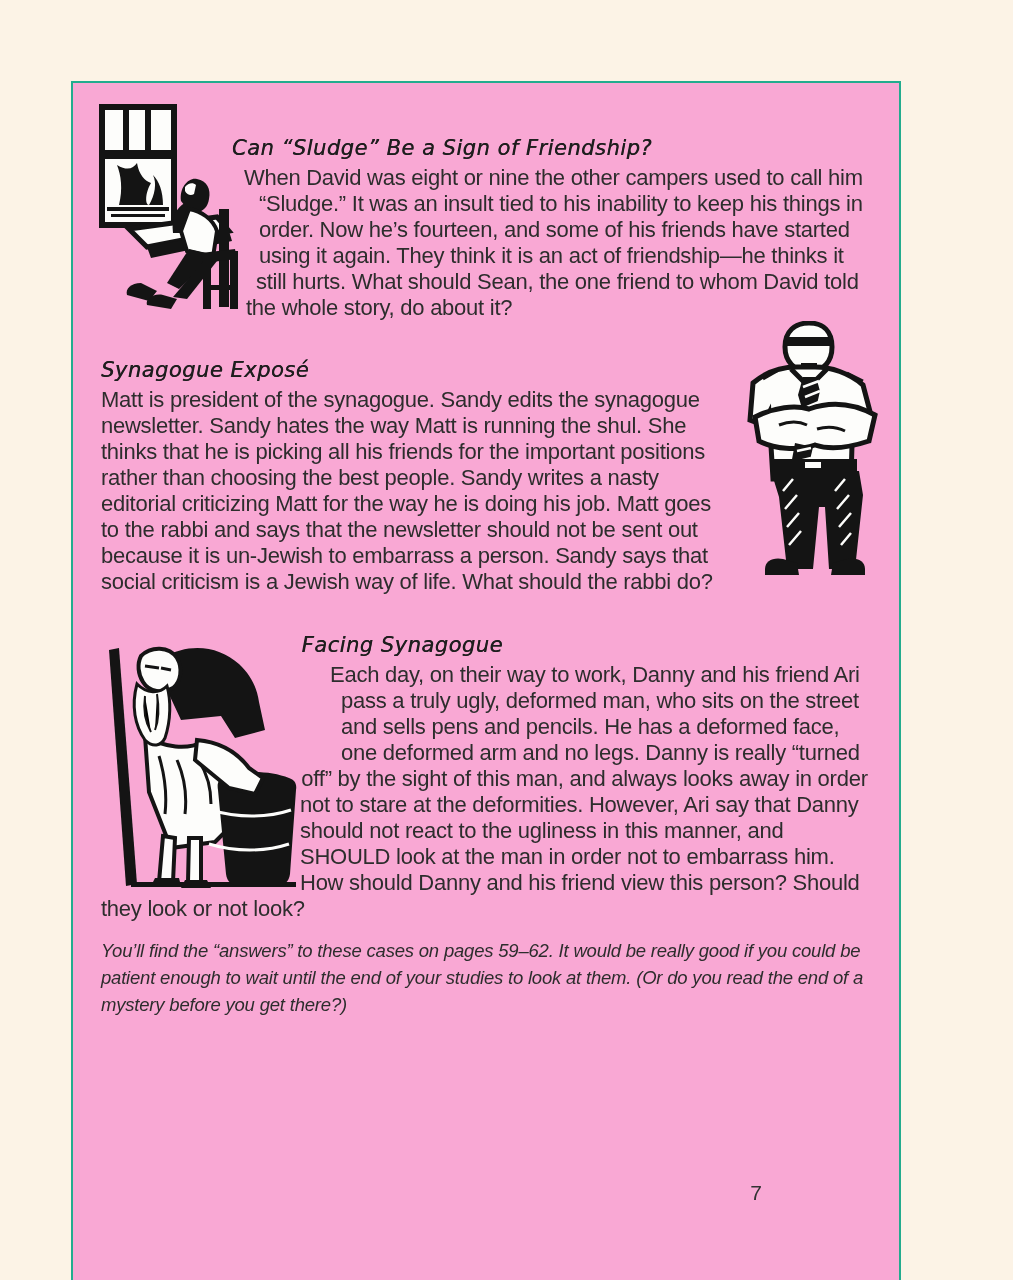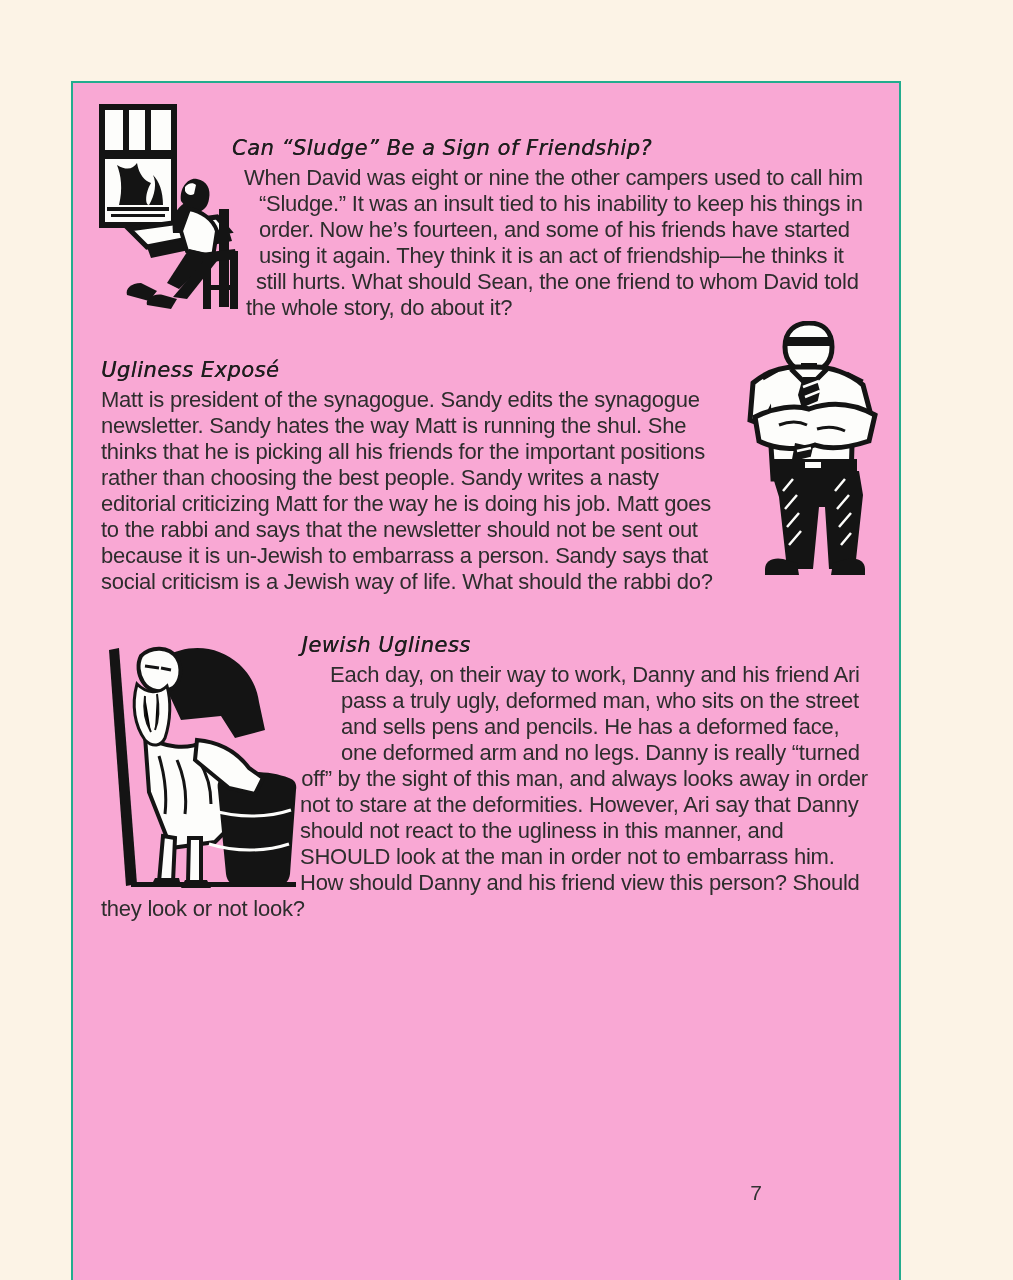--- a/index.html
+++ b/index.html
@@ -111,21 +111,21 @@
           <path d="M52,122 l18,4 -6,26 -16,-8 z" fill="#141414"></path>
           <path d="M54,130 l14,-3 M56,140 l12,-3" stroke="#fdfdfb" stroke-width="2.5"></path>
           <rect x="30" y="138" width="84" height="12" fill="#141414"></rect>
           <rect x="62" y="141" width="16" height="6" fill="#fdfdfb"></rect>
           <path d="M28,150 h88 l4,24 -8,74 -26,0 -4,-62 -6,0 -6,62 -26,0 -8,-72 z" fill="#141414"></path>
           <path d="M40,170 l10,-12 M42,188 l12,-14 M44,206 l12,-14 M46,224 l12,-14 M92,170 l10,-12 M94,188 l12,-14 M96,206 l12,-14 M98,224 l10,-12" stroke="#fdfdfb" stroke-width="2.5"></path>
           <path d="M22,248 c0,-8 8,-12 18,-10 l14,4 2,12 -34,0 z" fill="#141414"></path>
           <path d="M122,248 c0,-8 -8,-12 -18,-10 l-14,4 -2,12 34,0 z" fill="#141414"></path>
         </svg>
       </div>
-      <h2 class="case-title">Ugliness Exposé</h2>
+      <h2 class="case-title">Synagogue Exposé</h2>
       <p class="case-body">Matt is president of the synagogue. Sandy edits the synagogue newsletter. Sandy hates the way Matt is running the shul. She thinks that he is picking all his friends for the important positions rather than choosing the best people. Sandy writes a nasty editorial criticizing Matt for the way he is doing his job. Matt goes to the rabbi and says that the newsletter should not be sent out because it is un-Jewish to embarrass a person. Sandy says that social criticism is a Jewish way of life. What should the rabbi do?</p>
     </section>
 
     <section class="case case-3">
       <div class="illo illo-3">
         <svg viewBox="0 0 200 252" width="200" height="252">
           <rect x="30" y="242" width="165" height="5" fill="#141414"></rect>
           <polygon points="8,10 18,8 36,244 25,246" fill="#141414"></polygon>
           <path d="M62,18 c26,-16 56,-12 76,6 c12,11 18,24 20,38 l6,28 -30,8 -14,-22 -40,4 -14,-30 z" fill="#141414"></path>
           <path d="M44,96 c20,12 42,14 58,6 l34,28 -6,56 -16,16 -44,6 -22,-56 z" fill="#fdfdfb" stroke="#141414" stroke-width="4"></path>
@@ -136,20 +136,21 @@
           <path d="M84,240 l22,0 4,8 -30,0 z" fill="#141414"></path>
           <path d="M112,138 c28,-8 56,-8 76,0 c6,2 8,6 7,12 l-6,84 c-1,8 -6,12 -14,12 h-36 c-8,0 -13,-4 -14,-12 l-8,-84 c-1,-6 0,-10 5,-12 z" fill="#141414"></path>
           <path d="M110,170 c26,8 56,8 80,0 M108,204 c26,8 56,8 80,0" stroke="#fdfdfb" stroke-width="3" fill="none"></path>
           <path d="M96,100 c22,2 40,12 52,28 l14,10 -8,16 -26,-6 -34,-28 z" fill="#fdfdfb" stroke="#141414" stroke-width="4"></path>
           <path d="M40,16 c10,-10 28,-10 36,2 c6,10 4,24 -4,30 c-10,6 -24,4 -30,-6 c-5,-8 -6,-18 -2,-26 z" fill="#fdfdfb" stroke="#141414" stroke-width="4"></path>
           <path d="M44,26 l14,2 M60,28 l10,2" stroke="#141414" stroke-width="3"></path>
           <path d="M36,44 c-6,22 -2,42 8,56 c8,8 16,6 20,-2 c6,-18 6,-38 2,-52 c-8,8 -20,8 -30,-2 z" fill="#fdfdfb" stroke="#141414" stroke-width="3"></path>
           <path d="M44,56 c-2,14 0,26 6,36 M56,54 c2,12 2,26 -2,36" stroke="#141414" stroke-width="2"></path>
         </svg>
       </div>
-      <h2 class="case-title">Jewish Ugliness</h2>
+      <h2 class="case-title">Facing Synagogue</h2>
       <p class="case-body">Each day, on their way to work, Danny and his friend Ari pass a truly ugly, deformed man, who sits on the street and sells pens and pencils. He has a deformed face, one deformed arm and no legs. Danny is really “turned off” by the sight of this man, and always looks away in order not to stare at the deformities. However, Ari say that Danny should not react to the ugliness in this manner, and SHOULD look at the man in order not to embarrass him. How should Danny and his friend view this person? Should they look or not look?</p>
     </section>
 
+    <p class="footer-note">You’ll find the “answers” to these cases on pages 59–62. It would be really good if you could be patient enough to wait until the end of your studies to look at them. (Or do you read the end of a mystery before you get there?)</p>
   </div>
 
   <div class="page-number">7</div>
 </div>
 
 </body></html>

